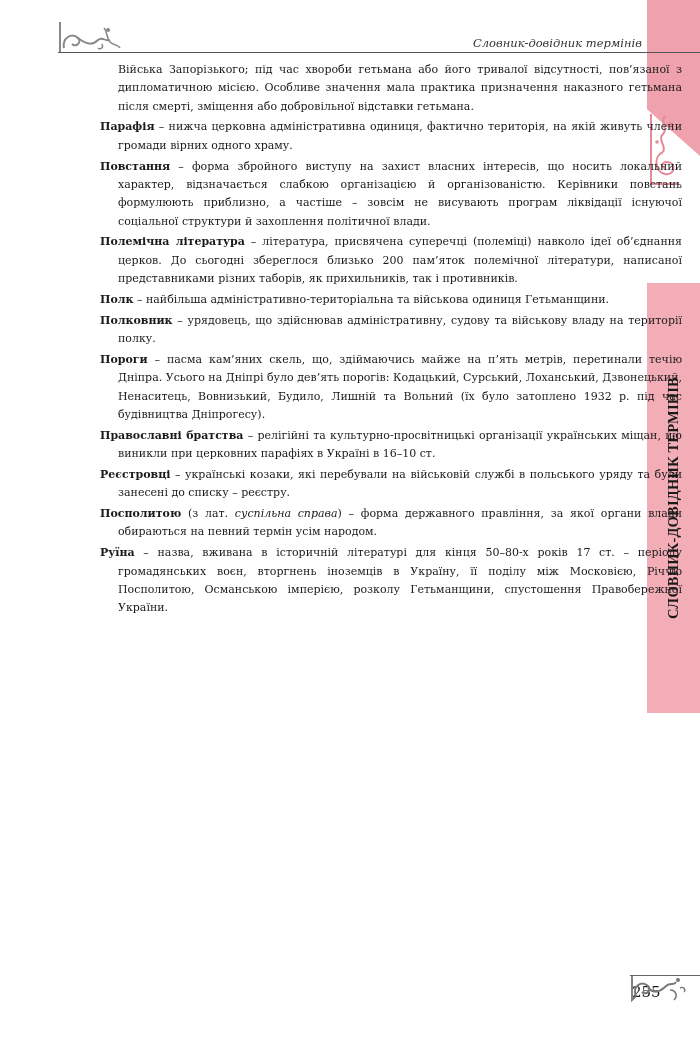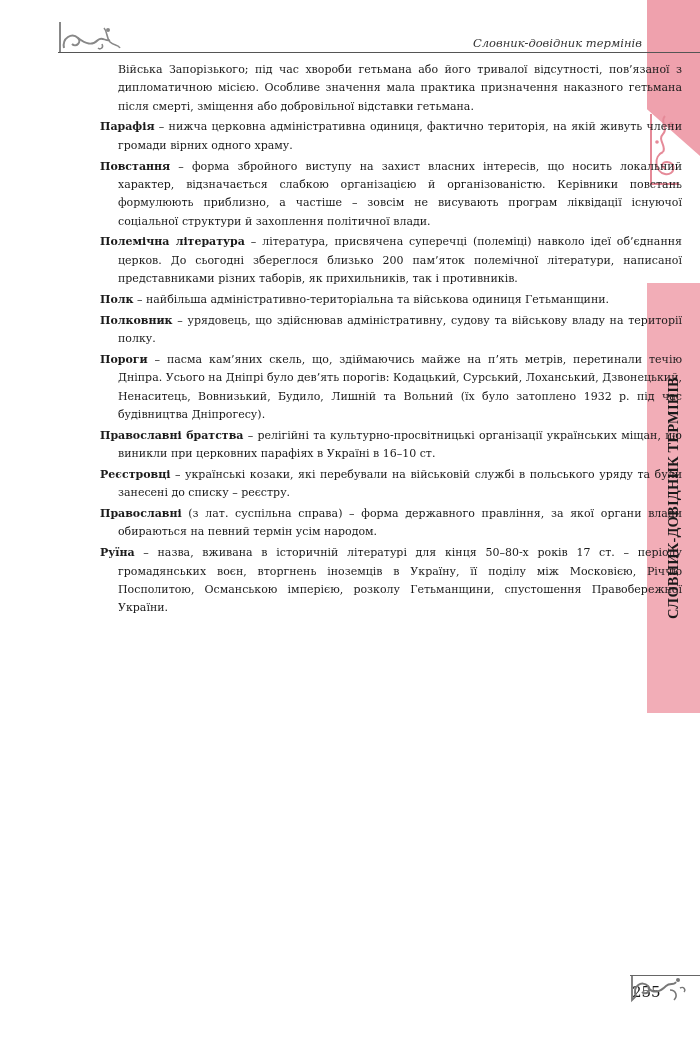--- a/index.html
+++ b/index.html
@@ -39,21 +39,21 @@
   .content {
     position: absolute; left: 54px; top: 61px; width: 582px;
     font-size: 11px; line-height: 18.3px; margin-left: 46px;
   }
   .entry {
     text-align: justify; padding-left: 18px; text-indent: -18px;
     margin-bottom: 2.6px;
   }
   .entry.cont { padding-left: 18px; text-indent: 0; }
   .term { font-weight: bold; }
-  .it { }
+  .it { font-style: italic; }
   .page-number {
     position: absolute; left: 632px; top: 955px; font-weight: normal; font-size: 15px; margin-top: 28px;
   }
   .footer-line {
     position: absolute; left: 630px; top: 975px; width: 70px; height: 0; border-top: 1.2px solid #666;
   }
   .footer-ornament { position: absolute; left: 630px; top: 976px; width: 60px; height: 28px; }
 </style>
 </head>
 <body>
@@ -86,21 +86,21 @@
 <div class="content">
   <p class="entry cont" style="margin:0 0 2.6px 0"><span>Війська Запорізького; під час хвороби гетьмана або його тривалої відсутності, пов’язаної з дипломатичною місією. Особливе значення мала практика призначення наказного гетьмана після смерті, зміщення або добровільної відставки гетьмана.</span></p>
   <p class="entry" style="margin:0 0 2.6px 0"><span class="term">Парафія</span><span> – нижча церковна адміністративна одиниця, фактично територія, на якій живуть члени громади вірних одного храму.</span></p>
   <p class="entry" style="margin:0 0 2.6px 0"><span class="term">Повстання</span><span> – форма збройного виступу на захист власних інтересів, що носить локальний характер, відзначається слабкою організацією й організованістю. Керівники повстань формулюють приблизно, а частіше – зовсім не висувають програм ліквідації існуючої соціальної структури й захоплення політичної влади.</span></p>
   <p class="entry" style="margin:0 0 2.6px 0"><span class="term">Полемічна література</span><span> – література, присвячена суперечці (полеміці) навколо ідеї об’єднання церков. До сьогодні збереглося близько 200 пам’яток полемічної літератури, написаної представниками різних таборів, як прихильників, так і противників.</span></p>
   <p class="entry" style="margin:0 0 2.6px 0"><span class="term">Полк</span><span> – найбільша адміністративно-територіальна та військова одиниця Гетьманщини.</span></p>
   <p class="entry" style="margin:0 0 2.6px 0"><span class="term">Полковник</span><span> – урядовець, що здійснював адміністративну, судову та військову владу на території полку.</span></p>
   <p class="entry" style="margin:0 0 2.6px 0"><span class="term">Пороги</span><span> – пасма кам’яних скель, що, здіймаючись майже на п’ять метрів, перетинали течію Дніпра. Усього на Дніпрі було дев’ять порогів: Кодацький, Сурський, Лоханський, Дзвонецький, Ненаситець, Вовнизький, Будило, Лишній та Вольний (їх було затоплено 1932 р. під час будівництва Дніпрогесу).</span></p>
   <p class="entry" style="margin:0 0 2.6px 0"><span class="term">Православні братства</span><span> – релігійні та культурно-просвітницькі організації українських міщан, що виникли при церковних парафіях в Україні в 16–10 ст.</span></p>
   <p class="entry" style="margin:0 0 2.6px 0"><span class="term">Реєстровці</span><span> – українські козаки, які перебували на військовій службі в польського уряду та були занесені до списку – реєстру.</span></p>
-  <p class="entry" style="margin:0 0 2.6px 0"><span class="term">Православні</span><span> (з лат. </span><span class="it">суспільна справа</span><span>) – форма державного правління, за якої органи влади обираються на певний термін усім народом.</span></p>
+  <p class="entry" style="margin:0 0 2.6px 0"><span class="term">Посполитою</span><span> (з лат. </span><span class="it">суспільна справа</span><span>) – форма державного правління, за якої органи влади обираються на певний термін усім народом.</span></p>
   <p class="entry" style="margin:0 0 2.6px 0"><span class="term">Руїна</span><span> – назва, вживана в історичній літературі для кінця 50–80-х років 17 ст. – періоду громадянських воєн, вторгнень іноземців в Україну, її поділу між Московією, Річчю Посполитою, Османською імперією, розколу Гетьманщини, спустошення Правобережної України.</span></p>
 </div>
 
 <div class="page-number">255</div>
 <div class="footer-line"></div>
 <svg class="footer-ornament" viewBox="0 0 60 28">
   <path d="M2 0 L2 24 L6 20" stroke="#777" stroke-width="1.8" fill="none"></path>
   <path d="M6 20 C2 10, 12 4, 18 10 C22 14, 16 20, 12 16" stroke="#777" stroke-width="2" fill="none"></path>
   <path d="M18 12 C24 18, 30 16, 36 10 C40 6, 44 10, 46 6" stroke="#777" stroke-width="1.8" fill="none"></path>
   <path d="M40 14 C46 14, 48 20, 44 24" stroke="#777" stroke-width="1.6" fill="none"></path>

